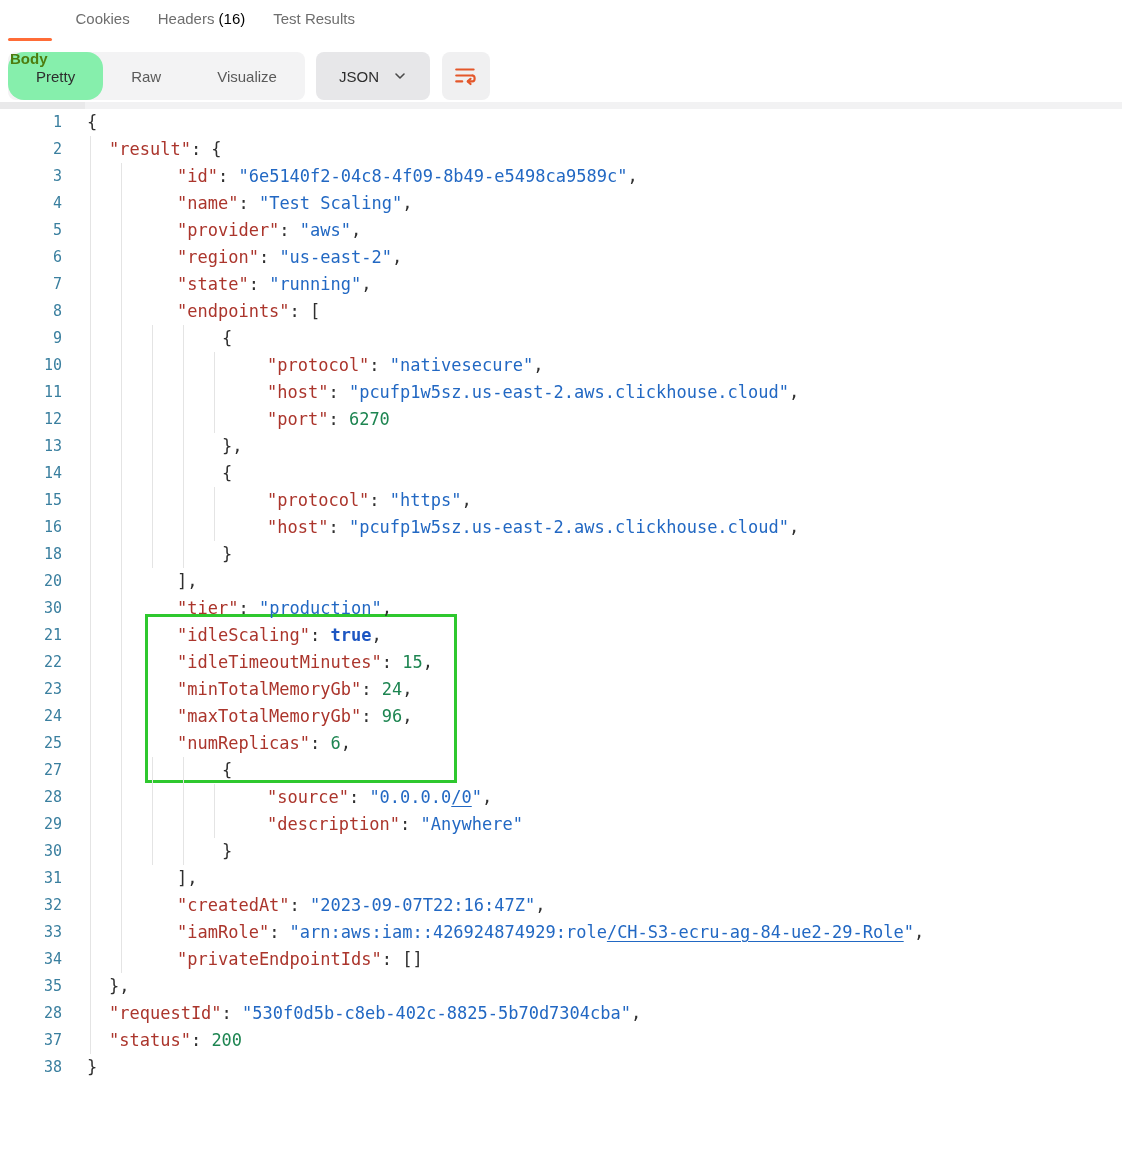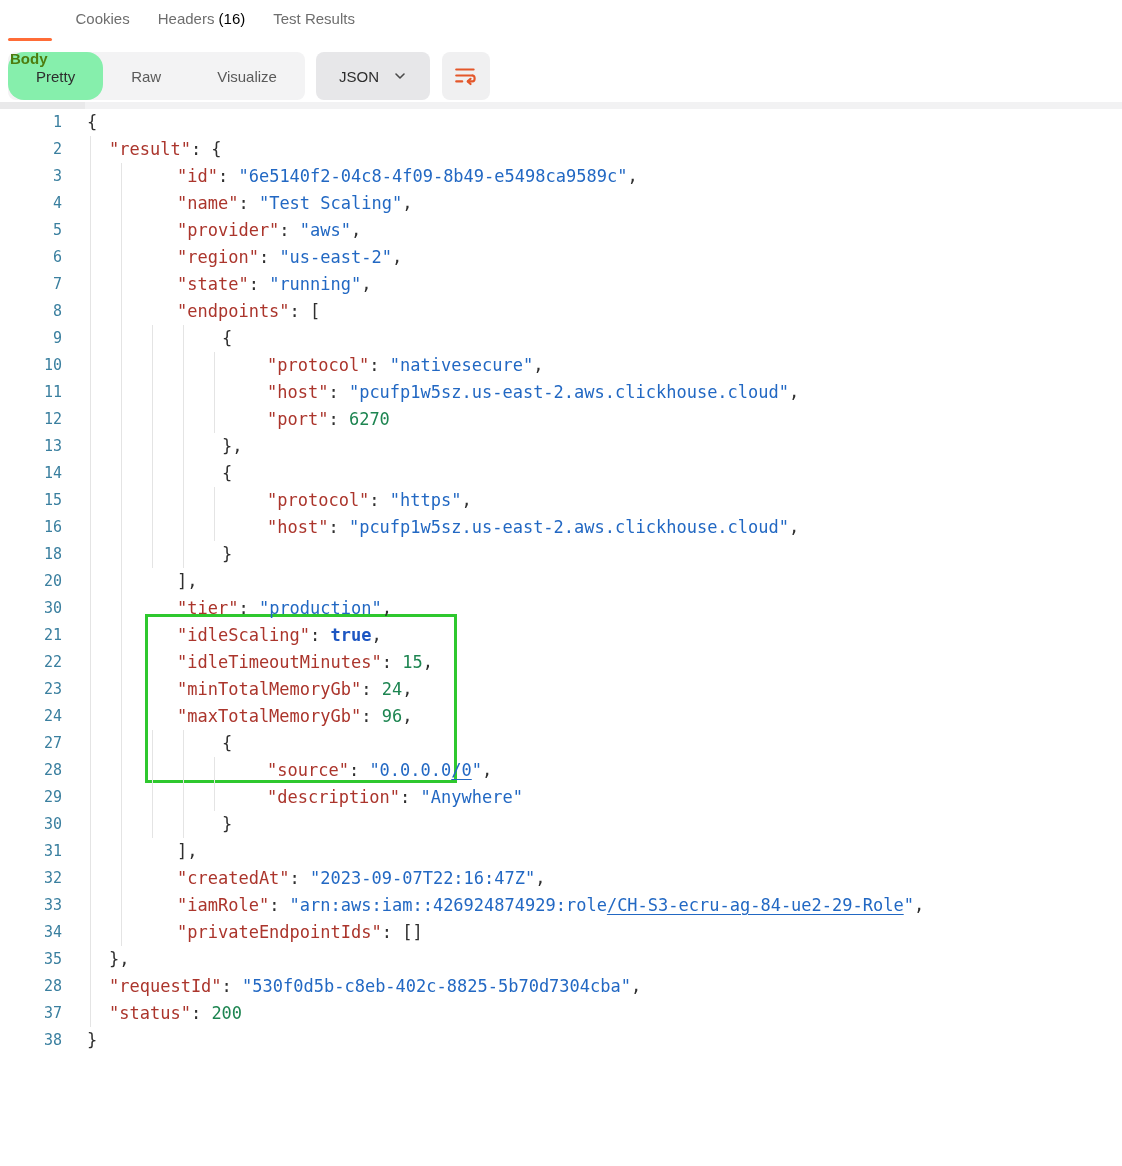--- a/index.html
+++ b/index.html
@@ -105,20 +105,21 @@
     <div class="cl"><span class="ln">14</span><span class="cc" style="padding-left: 135px;"><i class="gd" style="left: 3px;"></i><i class="gd" style="left: 34px;"></i><i class="gd" style="left: 65px;"></i><i class="gd" style="left: 96px;"></i><span class="tk-pun">{</span></span></div>
     <div class="cl"><span class="ln">15</span><span class="cc" style="padding-left: 180px;"><i class="gd" style="left: 3px;"></i><i class="gd" style="left: 34px;"></i><i class="gd" style="left: 65px;"></i><i class="gd" style="left: 96px;"></i><i class="gd" style="left: 127px;"></i><span class="tk-key">"protocol"</span><span class="tk-pun">: </span><span class="tk-str">"https"</span><span class="tk-pun">,</span></span></div>
     <div class="cl"><span class="ln">16</span><span class="cc" style="padding-left: 180px;"><i class="gd" style="left: 3px;"></i><i class="gd" style="left: 34px;"></i><i class="gd" style="left: 65px;"></i><i class="gd" style="left: 96px;"></i><i class="gd" style="left: 127px;"></i><span class="tk-key">"host"</span><span class="tk-pun">: </span><span class="tk-str">"pcufp1w5sz.us-east-2.aws.clickhouse.cloud"</span><span class="tk-pun">,</span></span></div>
     <div class="cl"><span class="ln">18</span><span class="cc" style="padding-left: 135px;"><i class="gd" style="left: 3px;"></i><i class="gd" style="left: 34px;"></i><i class="gd" style="left: 65px;"></i><i class="gd" style="left: 96px;"></i><span class="tk-pun">}</span></span></div>
     <div class="cl"><span class="ln">20</span><span class="cc" style="padding-left: 90px;"><i class="gd" style="left: 3px;"></i><i class="gd" style="left: 34px;"></i><span class="tk-pun">],</span></span></div>
     <div class="cl"><span class="ln">30</span><span class="cc" style="padding-left: 90px;"><i class="gd" style="left: 3px;"></i><i class="gd" style="left: 34px;"></i><span class="tk-key">"tier"</span><span class="tk-pun">: </span><span class="tk-str">"production"</span><span class="tk-pun">,</span></span></div>
     <div class="cl"><span class="ln">21</span><span class="cc" style="padding-left: 90px;"><i class="gd" style="left: 3px;"></i><i class="gd" style="left: 34px;"></i><span class="tk-key">"idleScaling"</span><span class="tk-pun">: </span><span class="tk-bool">true</span><span class="tk-pun">,</span></span></div>
     <div class="cl"><span class="ln">22</span><span class="cc" style="padding-left: 90px;"><i class="gd" style="left: 3px;"></i><i class="gd" style="left: 34px;"></i><span class="tk-key">"idleTimeoutMinutes"</span><span class="tk-pun">: </span><span class="tk-num">15</span><span class="tk-pun">,</span></span></div>
     <div class="cl"><span class="ln">23</span><span class="cc" style="padding-left: 90px;"><i class="gd" style="left: 3px;"></i><i class="gd" style="left: 34px;"></i><span class="tk-key">"minTotalMemoryGb"</span><span class="tk-pun">: </span><span class="tk-num">24</span><span class="tk-pun">,</span></span></div>
     <div class="cl"><span class="ln">24</span><span class="cc" style="padding-left: 90px;"><i class="gd" style="left: 3px;"></i><i class="gd" style="left: 34px;"></i><span class="tk-key">"maxTotalMemoryGb"</span><span class="tk-pun">: </span><span class="tk-num">96</span><span class="tk-pun">,</span></span></div>
+    <div class="cl"><span class="ln">25</span><span class="cc" style="padding-left: 90px;"><i class="gd" style="left: 3px;"></i><i class="gd" style="left: 34px;"></i><span class="tk-key">"numReplicas"</span><span class="tk-pun">: </span><span class="tk-num">6</span><span class="tk-pun">,</span></span></div>
     <div class="cl"><span class="ln">27</span><span class="cc" style="padding-left: 135px;"><i class="gd" style="left: 3px;"></i><i class="gd" style="left: 34px;"></i><i class="gd" style="left: 65px;"></i><i class="gd" style="left: 96px;"></i><span class="tk-pun">{</span></span></div>
     <div class="cl"><span class="ln">28</span><span class="cc" style="padding-left: 180px;"><i class="gd" style="left: 3px;"></i><i class="gd" style="left: 34px;"></i><i class="gd" style="left: 65px;"></i><i class="gd" style="left: 96px;"></i><i class="gd" style="left: 127px;"></i><span class="tk-key">"source"</span><span class="tk-pun">: </span><span class="tk-str">"0.0.0.0</span><span class="tk-str u">/0</span><span class="tk-str">"</span><span class="tk-pun">,</span></span></div>
     <div class="cl"><span class="ln">29</span><span class="cc" style="padding-left: 180px;"><i class="gd" style="left: 3px;"></i><i class="gd" style="left: 34px;"></i><i class="gd" style="left: 65px;"></i><i class="gd" style="left: 96px;"></i><i class="gd" style="left: 127px;"></i><span class="tk-key">"description"</span><span class="tk-pun">: </span><span class="tk-str">"Anywhere"</span></span></div>
     <div class="cl"><span class="ln">30</span><span class="cc" style="padding-left: 135px;"><i class="gd" style="left: 3px;"></i><i class="gd" style="left: 34px;"></i><i class="gd" style="left: 65px;"></i><i class="gd" style="left: 96px;"></i><span class="tk-pun">}</span></span></div>
     <div class="cl"><span class="ln">31</span><span class="cc" style="padding-left: 90px;"><i class="gd" style="left: 3px;"></i><i class="gd" style="left: 34px;"></i><span class="tk-pun">],</span></span></div>
     <div class="cl"><span class="ln">32</span><span class="cc" style="padding-left: 90px;"><i class="gd" style="left: 3px;"></i><i class="gd" style="left: 34px;"></i><span class="tk-key">"createdAt"</span><span class="tk-pun">: </span><span class="tk-str">"2023-09-07T22:16:47Z"</span><span class="tk-pun">,</span></span></div>
     <div class="cl"><span class="ln">33</span><span class="cc" style="padding-left: 90px;"><i class="gd" style="left: 3px;"></i><i class="gd" style="left: 34px;"></i><span class="tk-key">"iamRole"</span><span class="tk-pun">: </span><span class="tk-str">"arn:aws:iam::426924874929:role</span><span class="tk-str u">/CH-S3-ecru-ag-84-ue2-29-Role</span><span class="tk-str">"</span><span class="tk-pun">,</span></span></div>
     <div class="cl"><span class="ln">34</span><span class="cc" style="padding-left: 90px;"><i class="gd" style="left: 3px;"></i><i class="gd" style="left: 34px;"></i><span class="tk-key">"privateEndpointIds"</span><span class="tk-pun">: []</span></span></div>
     <div class="cl"><span class="ln">35</span><span class="cc" style="padding-left: 22px;"><i class="gd" style="left: 3px;"></i><span class="tk-pun">},</span></span></div>
     <div class="cl"><span class="ln">28</span><span class="cc" style="padding-left: 22px;"><i class="gd" style="left: 3px;"></i><span class="tk-key">"requestId"</span><span class="tk-pun">: </span><span class="tk-str">"530f0d5b-c8eb-402c-8825-5b70d7304cba"</span><span class="tk-pun">,</span></span></div>

